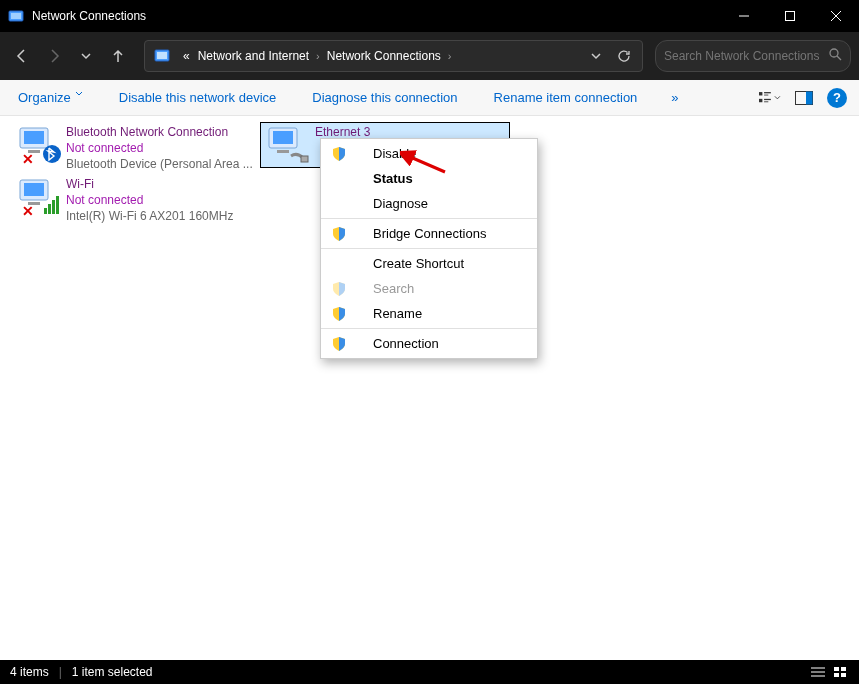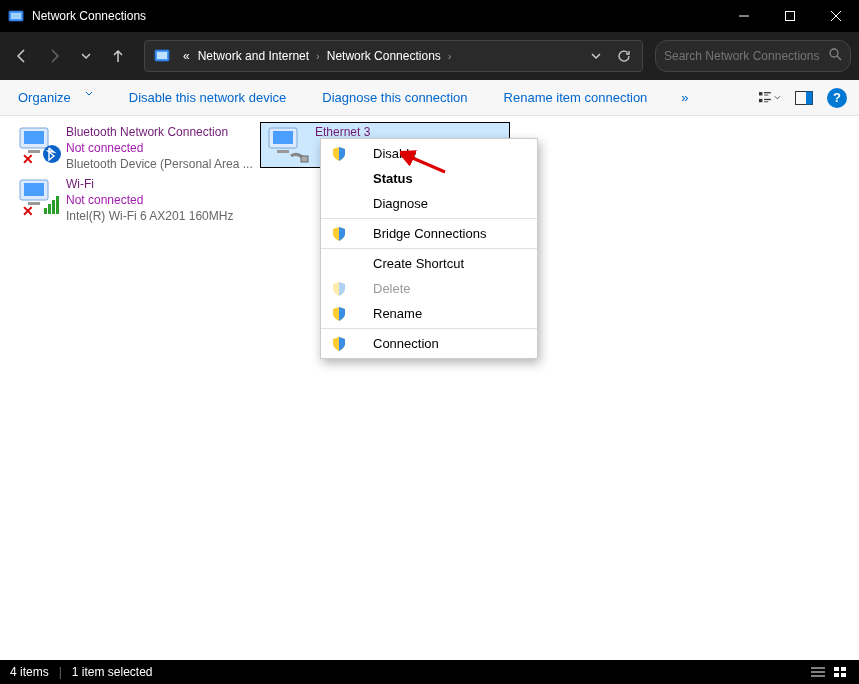--- a/index.html
+++ b/index.html
@@ -18,21 +18,21 @@
 .addressbar .ab-icon { width: 20px; height: 18px; margin: 0 6px 0 4px; }
 .addressbar .crumb { color: #fff; font-size: 12px; padding: 0 4px; }
 .addressbar .chev { color: #999; font-size: 11px; padding: 0 3px; }
 .addressbar .spacer { flex: 1; }
 .addressbar .end-btn { width: 28px; height: 28px; display:flex; align-items:center; justify-content:center; color:#ccc; }
 .searchbar { width: 196px; height: 32px; background: #2a2a2a; border: 1px solid #444; border-radius: 12px; display:flex; align-items:center; padding: 0 8px; color:#888; }
 .searchbar input { flex:1; background: transparent; border: none; outline: none; color: #ccc; font-size: 12px; }
 .searchbar .sicon { color:#888; }
 
 .toolbar { height: 36px; background: #f7f7f7; display: flex; align-items: center; padding: 0 12px; border-bottom: 1px solid #e5e5e5; }
-.toolbar .tbtn { color: #0066cc; font-size: 13px; padding: 4px 6px; margin-right: 24px; cursor: pointer; display:flex; align-items:flex-start; gap:14px; }
+.toolbar .tbtn { color: #0066cc; font-size: 13px; padding: 4px 6px; margin-right: 24px; cursor: pointer; display:flex; align-items:flex-start; gap:4px; }
 .toolbar .more { color:#0066cc; font-size:13px; padding:4px; }
 .toolbar .right { margin-left: auto; display: flex; align-items: center; gap: 12px; }
 .toolbar .view-icon { width: 22px; height: 22px; display:flex; align-items:center; justify-content:center; color:#333; }
 .toolbar .help { width: 20px; height: 20px; border-radius: 50%; background: #0078d4; color: #fff; display:flex; align-items:center; justify-content:center; font-size:13px; font-weight:bold; }
 
 .content { position: relative; padding: 6px 10px; display: flex; align-items: flex-start; gap: 0; flex-wrap: wrap; }
 .conn-item { width: 250px; display: flex; align-items: flex-start; padding: 2px 4px; gap: 4px; }
 .conn-item.selected { background: #cce8ff; border: 1px solid #000000; padding: 1px 2px; }
 .conn-icon { width: 48px; height: 42px; position: relative; flex-shrink: 0; }
 .conn-text { font-size: 12px; line-height: 16px; overflow: hidden; }
@@ -253,21 +253,21 @@
       </svg>
     <span>Bridge Connections</span>
   </div>
   <div class="sep"></div>
   <div class="mi"><span>Create Shortcut</span></div>
   <div class="mi disabled">
     <svg class="shield" viewBox="0 0 16 16" opacity="0.4">
         <path d="M8 1 L14 3 V8 C14 12 8 15 8 15 C8 15 2 12 2 8 V3 Z" fill="#ffcc33"></path>
         <path d="M8 1 L14 3 V8 C14 12 8 15 8 15 V1 Z" fill="#3a8ee6"></path>
       </svg>
-    <span>Delete</span>
+    <span>Search</span>
   </div>
   <div class="mi">
     <svg class="shield" viewBox="0 0 16 16">
         <path d="M8 1 L14 3 V8 C14 12 8 15 8 15 C8 15 2 12 2 8 V3 Z" fill="#ffcc33"></path>
         <path d="M8 1 L14 3 V8 C14 12 8 15 8 15 V1 Z" fill="#3a8ee6"></path>
       </svg>
     <span>Rename</span>
   </div>
   <div class="sep"></div>
   <div class="mi">

